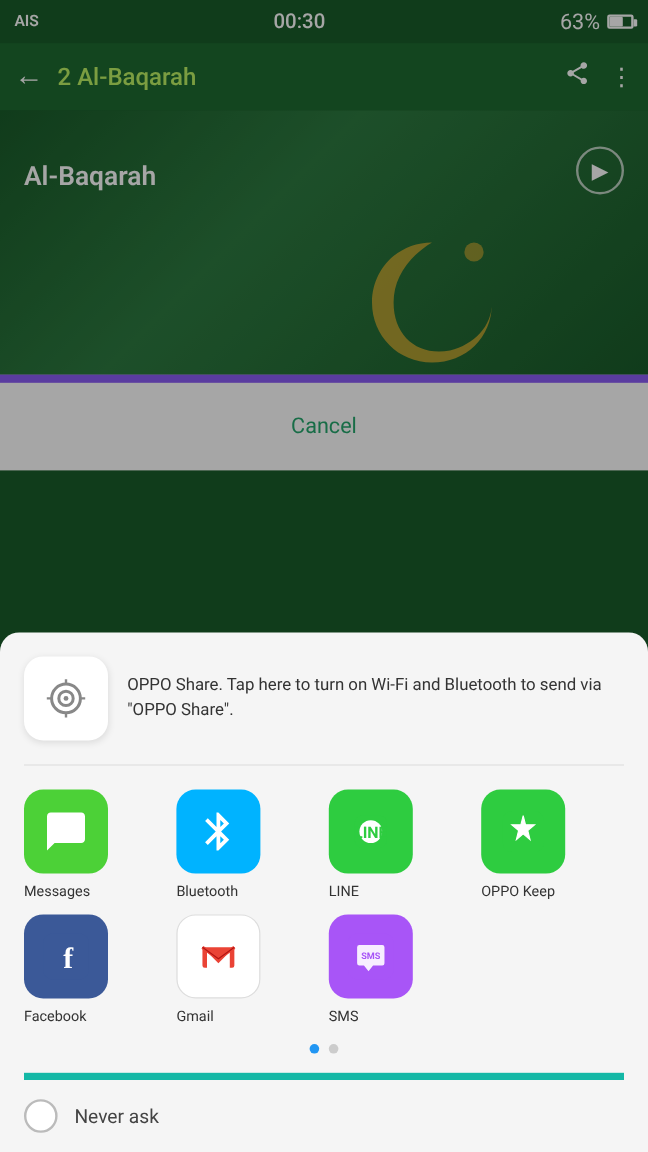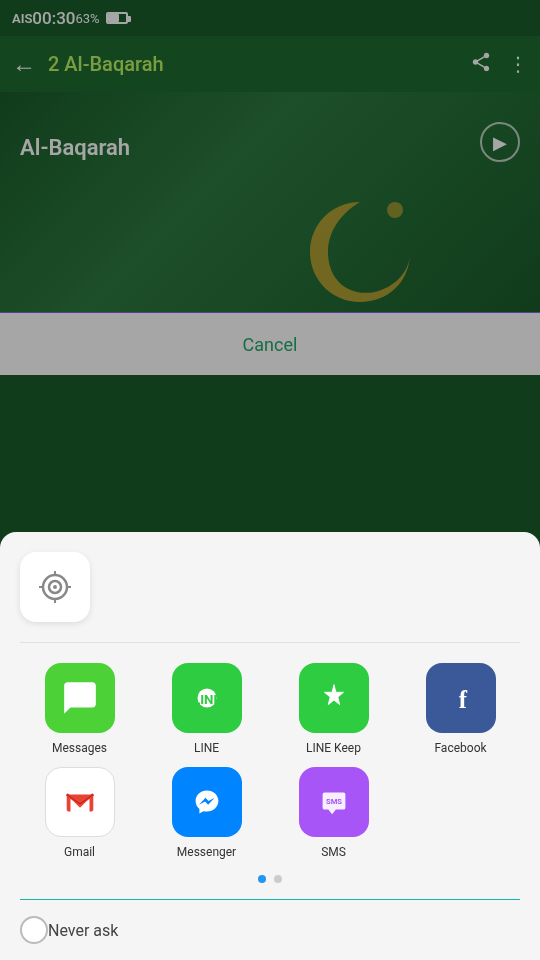--- a/index.html
+++ b/index.html
@@ -13,39 +13,40 @@
       position: relative;
     }
 
     
     .status-bar {
       width: 100%;
       height: 36px;
       background: #1a5c2a;
       display: flex;
       align-items: center;
-      justify-content: flex-start;
+      justify-content: space-between;
       padding: 0 12px;
+      gap: 22px;
     }
     .status-left {
       color: white;
       font-size: 13px;
       font-weight: 600;
     }
     .status-center {
       color: white;
       font-size: 17px;
       font-weight: 500;
     }
     .status-right {
       display: flex;
       align-items: center;
       gap: 6px;
       color: white;
-      font-size: 13px;
+      font-size: 18px;
     }
     .battery-icon {
       width: 22px;
       height: 12px;
       border: 2px solid white;
       border-radius: 2px;
       position: relative;
       display: inline-block;
     }
     .battery-icon::after {
@@ -201,21 +202,21 @@
     
     .app-grid {
       display: grid;
       grid-template-columns: repeat(4, 1fr);
       gap: 12px 8px;
       padding: 20px 0 16px 0;
     }
     .app-item {
       display: flex;
       flex-direction: column;
-      align-items: center;
+      align-items: flex-start;
       gap: 8px;
       cursor: pointer;
     }
     .app-icon {
       width: 70px;
       height: 70px;
       border-radius: 16px;
       display: flex;
       align-items: center;
       justify-content: center;
@@ -255,42 +256,43 @@
       height: 8px;
       border-radius: 50%;
     }
     .dot-active { background: #2196f3; }
     .dot-inactive { background: #ccc; }
 
     
     .never-ask-row {
       display: flex;
       align-items: center;
+      gap: 14px;
       padding: 16px 0;
-      border-top: 1px solid #14b8a6;
+      border-top: 6px solid #14b8a6;
     }
     .radio-btn {
       width: 28px;
       height: 28px;
       border-radius: 50%;
       border: 2px solid #bbb;
       background: white;
       flex-shrink: 0;
     }
     .never-ask-label {
       font-size: 16px;
       color: #444;
     }
 
     
     .cancel-bar {
       width: 100%;
-      height: 63px;
+      height: 80px;
       background: white;
-      border-top: 1px solid #8b5cf6;
+      border-top: 7px solid #8b5cf6;
       display: flex;
       align-items: center;
       justify-content: center;
       cursor: pointer;
     }
     .cancel-label {
       font-size: 18px;
       color: #26a86e;
       font-weight: 400;
     }
@@ -344,53 +346,62 @@
       <svg viewBox="0 0 40 40" fill="none">
         <circle cx="20" cy="20" r="12" stroke="#888" stroke-width="2.5" fill="none"></circle>
         <circle cx="20" cy="20" r="6" stroke="#888" stroke-width="2.5" fill="none"></circle>
         <circle cx="20" cy="20" r="2" fill="#888"></circle>
         <line x1="20" y1="8" x2="20" y2="4" stroke="#888" stroke-width="2"></line>
         <line x1="20" y1="36" x2="20" y2="32" stroke="#888" stroke-width="2"></line>
         <line x1="8" y1="20" x2="4" y2="20" stroke="#888" stroke-width="2"></line>
         <line x1="36" y1="20" x2="32" y2="20" stroke="#888" stroke-width="2"></line>
       </svg>
     </div>
+    <div class="oppo-text">OPPO Share. Tap here to turn on Wi-Fi and Bluetooth to send via "OPPO Share".</div>
   </div>
 
   <div class="app-grid">
 
     <div class="app-item">
       <div class="app-icon icon-messages">
         <svg width="38" height="38" viewBox="0 0 24 24" fill="white">
           <path d="M20 2H4c-1.1 0-2 .9-2 2v18l4-4h14c1.1 0 2-.9 2-2V4c0-1.1-.9-2-2-2z"></path>
         </svg>
       </div>
       <span class="app-label">Messages</span>
     </div>
 
+    <div class="app-item">
+      <div class="app-icon icon-bluetooth">
+        <svg width="38" height="38" viewBox="0 0 24 24" fill="white">
+          <path d="M17.71 7.71L12 2h-1v7.59L6.41 5 5 6.41 10.59 12 5 17.59 6.41 19 11 14.41V22h1l5.71-5.71-4.3-4.29 4.3-4.29zM13 5.83l1.88 1.88L13 9.59V5.83zm1.88 10.46L13 18.17v-3.76l1.88 1.88z"></path>
+        </svg>
+      </div>
+      <span class="app-label">Bluetooth</span>
+    </div>
 
     <div class="app-item">
       <div class="app-icon icon-line">
         <svg width="38" height="38" viewBox="0 0 40 40">
           <rect x="6" y="6" width="28" height="28" rx="6" fill="#2ecc40"></rect>
           <circle cx="20" cy="20" r="10" fill="white"></circle>
           <text x="20" y="26" text-anchor="middle" font-size="14" fill="#2ecc40" font-weight="bold">LINE</text>
         </svg>
       </div>
       <span class="app-label">LINE</span>
     </div>
 
     <div class="app-item">
       <div class="app-icon icon-linekeep">
         <svg width="38" height="38" viewBox="0 0 40 40">
           <rect x="2" y="2" width="36" height="36" rx="8" fill="#2ecc40"></rect>
           <polygon points="20,6 22,14 30,14 24,19 26,27 20,22 14,27 16,19 10,14 18,14" fill="white" stroke="white" stroke-width="1"></polygon>
         </svg>
       </div>
-      <span class="app-label">LINE Keep</span>
+      <span class="app-label">OPPO Keep</span>
     </div>
 
     <div class="app-item">
       <div class="app-icon icon-facebook">
         <svg width="38" height="38" viewBox="0 0 40 40">
           <rect width="40" height="40" rx="8" fill="#3b5998"></rect>
           <text x="22" y="30" text-anchor="middle" font-size="26" fill="white" font-weight="bold" font-family="serif">f</text>
         </svg>
       </div>
       <span class="app-label">Facebook</span>
@@ -403,29 +414,20 @@
           <path d="M6 12h28v18H6z" fill="none"></path>
           <path d="M6 12l14 10L34 12" stroke="#EA4335" stroke-width="3" fill="none"></path>
           <path d="M6 12v16a2 2 0 002 2h2V16L20 26l10-10v14h2a2 2 0 002-2V12L20 22z" fill="#EA4335"></path>
           <path d="M6 12l14 10 14-10H6z" fill="#EA4335"></path>
           <path d="M6 12l14 10 14-10" fill="none" stroke="#B31412" stroke-width="1"></path>
         </svg>
       </div>
       <span class="app-label">Gmail</span>
     </div>
 
-    <div class="app-item">
-      <div class="app-icon icon-messenger">
-        <svg width="38" height="38" viewBox="0 0 40 40">
-          <rect width="40" height="40" rx="20" fill="#0084ff"></rect>
-          <path d="M20 8C13.37 8 8 12.92 8 19c0 3.32 1.55 6.29 4 8.38V32l4.18-2.3c1.2.33 2.48.3 3.82.3 6.63 0 12-4.92 12-11s-5.37-11-12-11zm1.2 14.8l-3.2-3.4-6.4 3.4 6.8-7.2 3.2 3.4 6.4-3.4-6.8 7.2z" fill="white"></path>
-        </svg>
-      </div>
-      <span class="app-label">Messenger</span>
-    </div>
 
     <div class="app-item">
       <div class="app-icon icon-sms">
         <svg width="38" height="38" viewBox="0 0 40 40">
           <rect width="40" height="40" rx="8" fill="#a855f7"></rect>
           <path d="M30 10H10a2 2 0 00-2 2v14a2 2 0 002 2h4l4 5 4-5h8a2 2 0 002-2V12a2 2 0 00-2-2z" fill="white" opacity="0.9"></path>
           <text x="20" y="22" text-anchor="middle" font-size="8" fill="#a855f7" font-weight="bold">SMS</text>
         </svg>
       </div>
       <span class="app-label">SMS</span>

